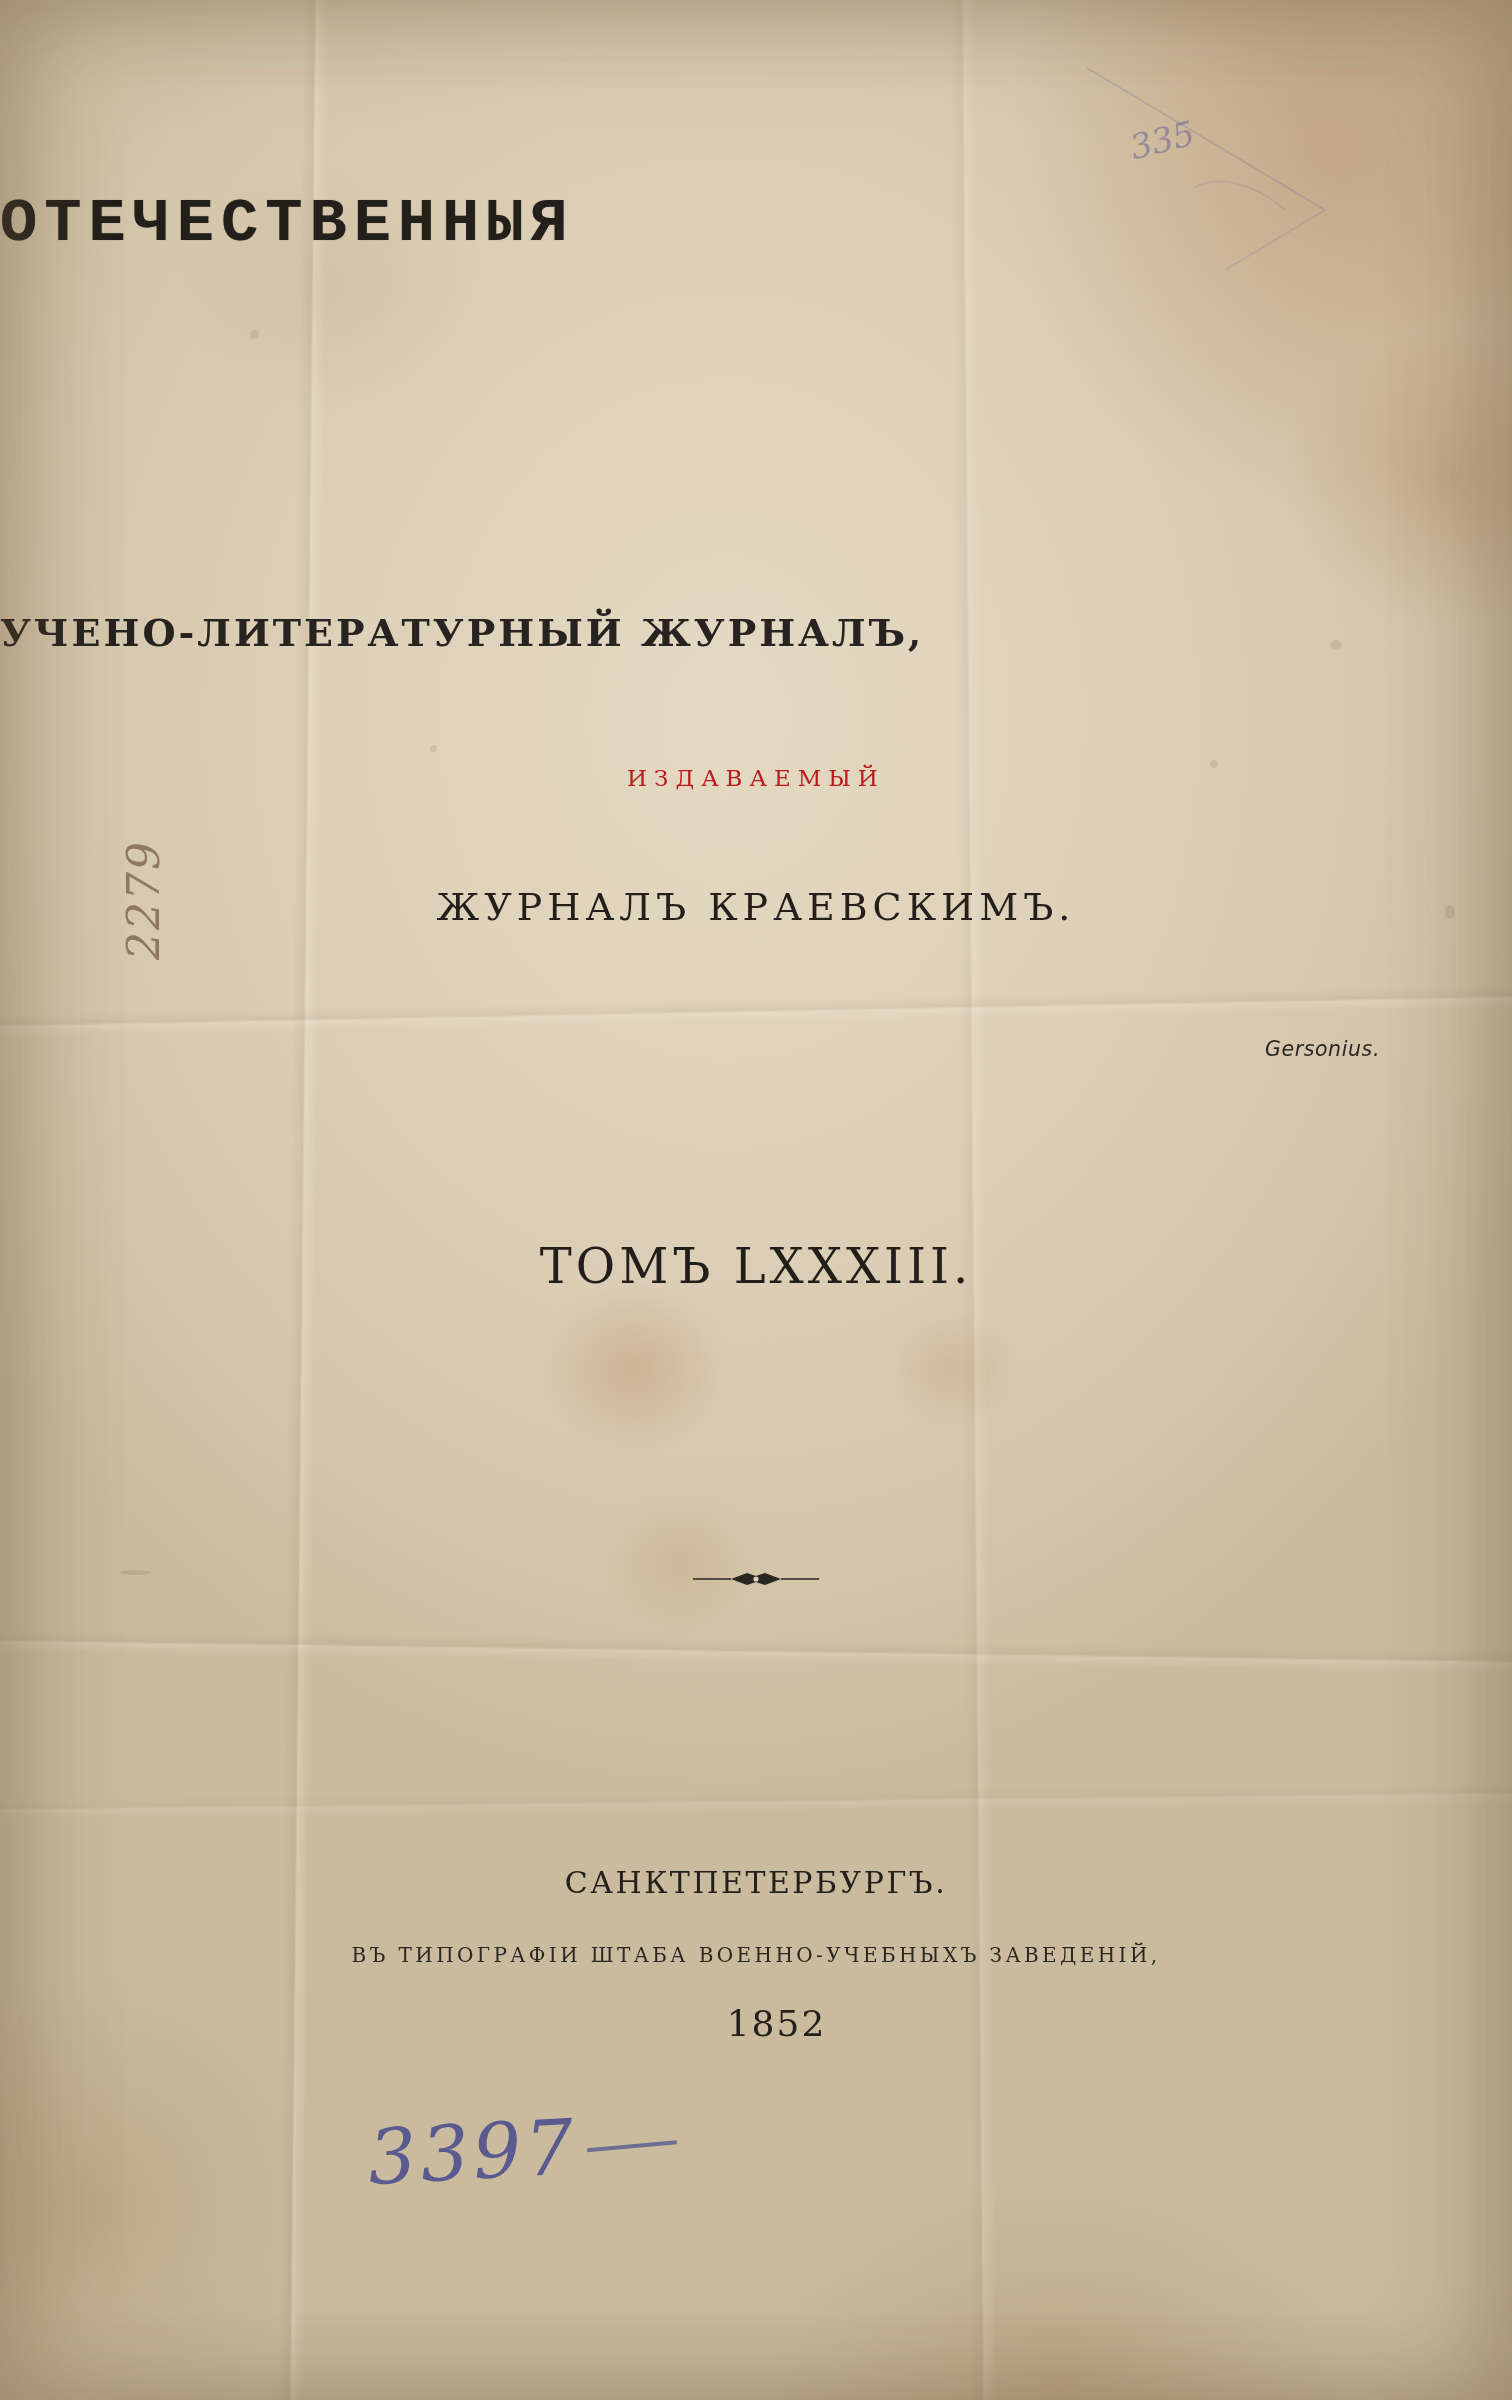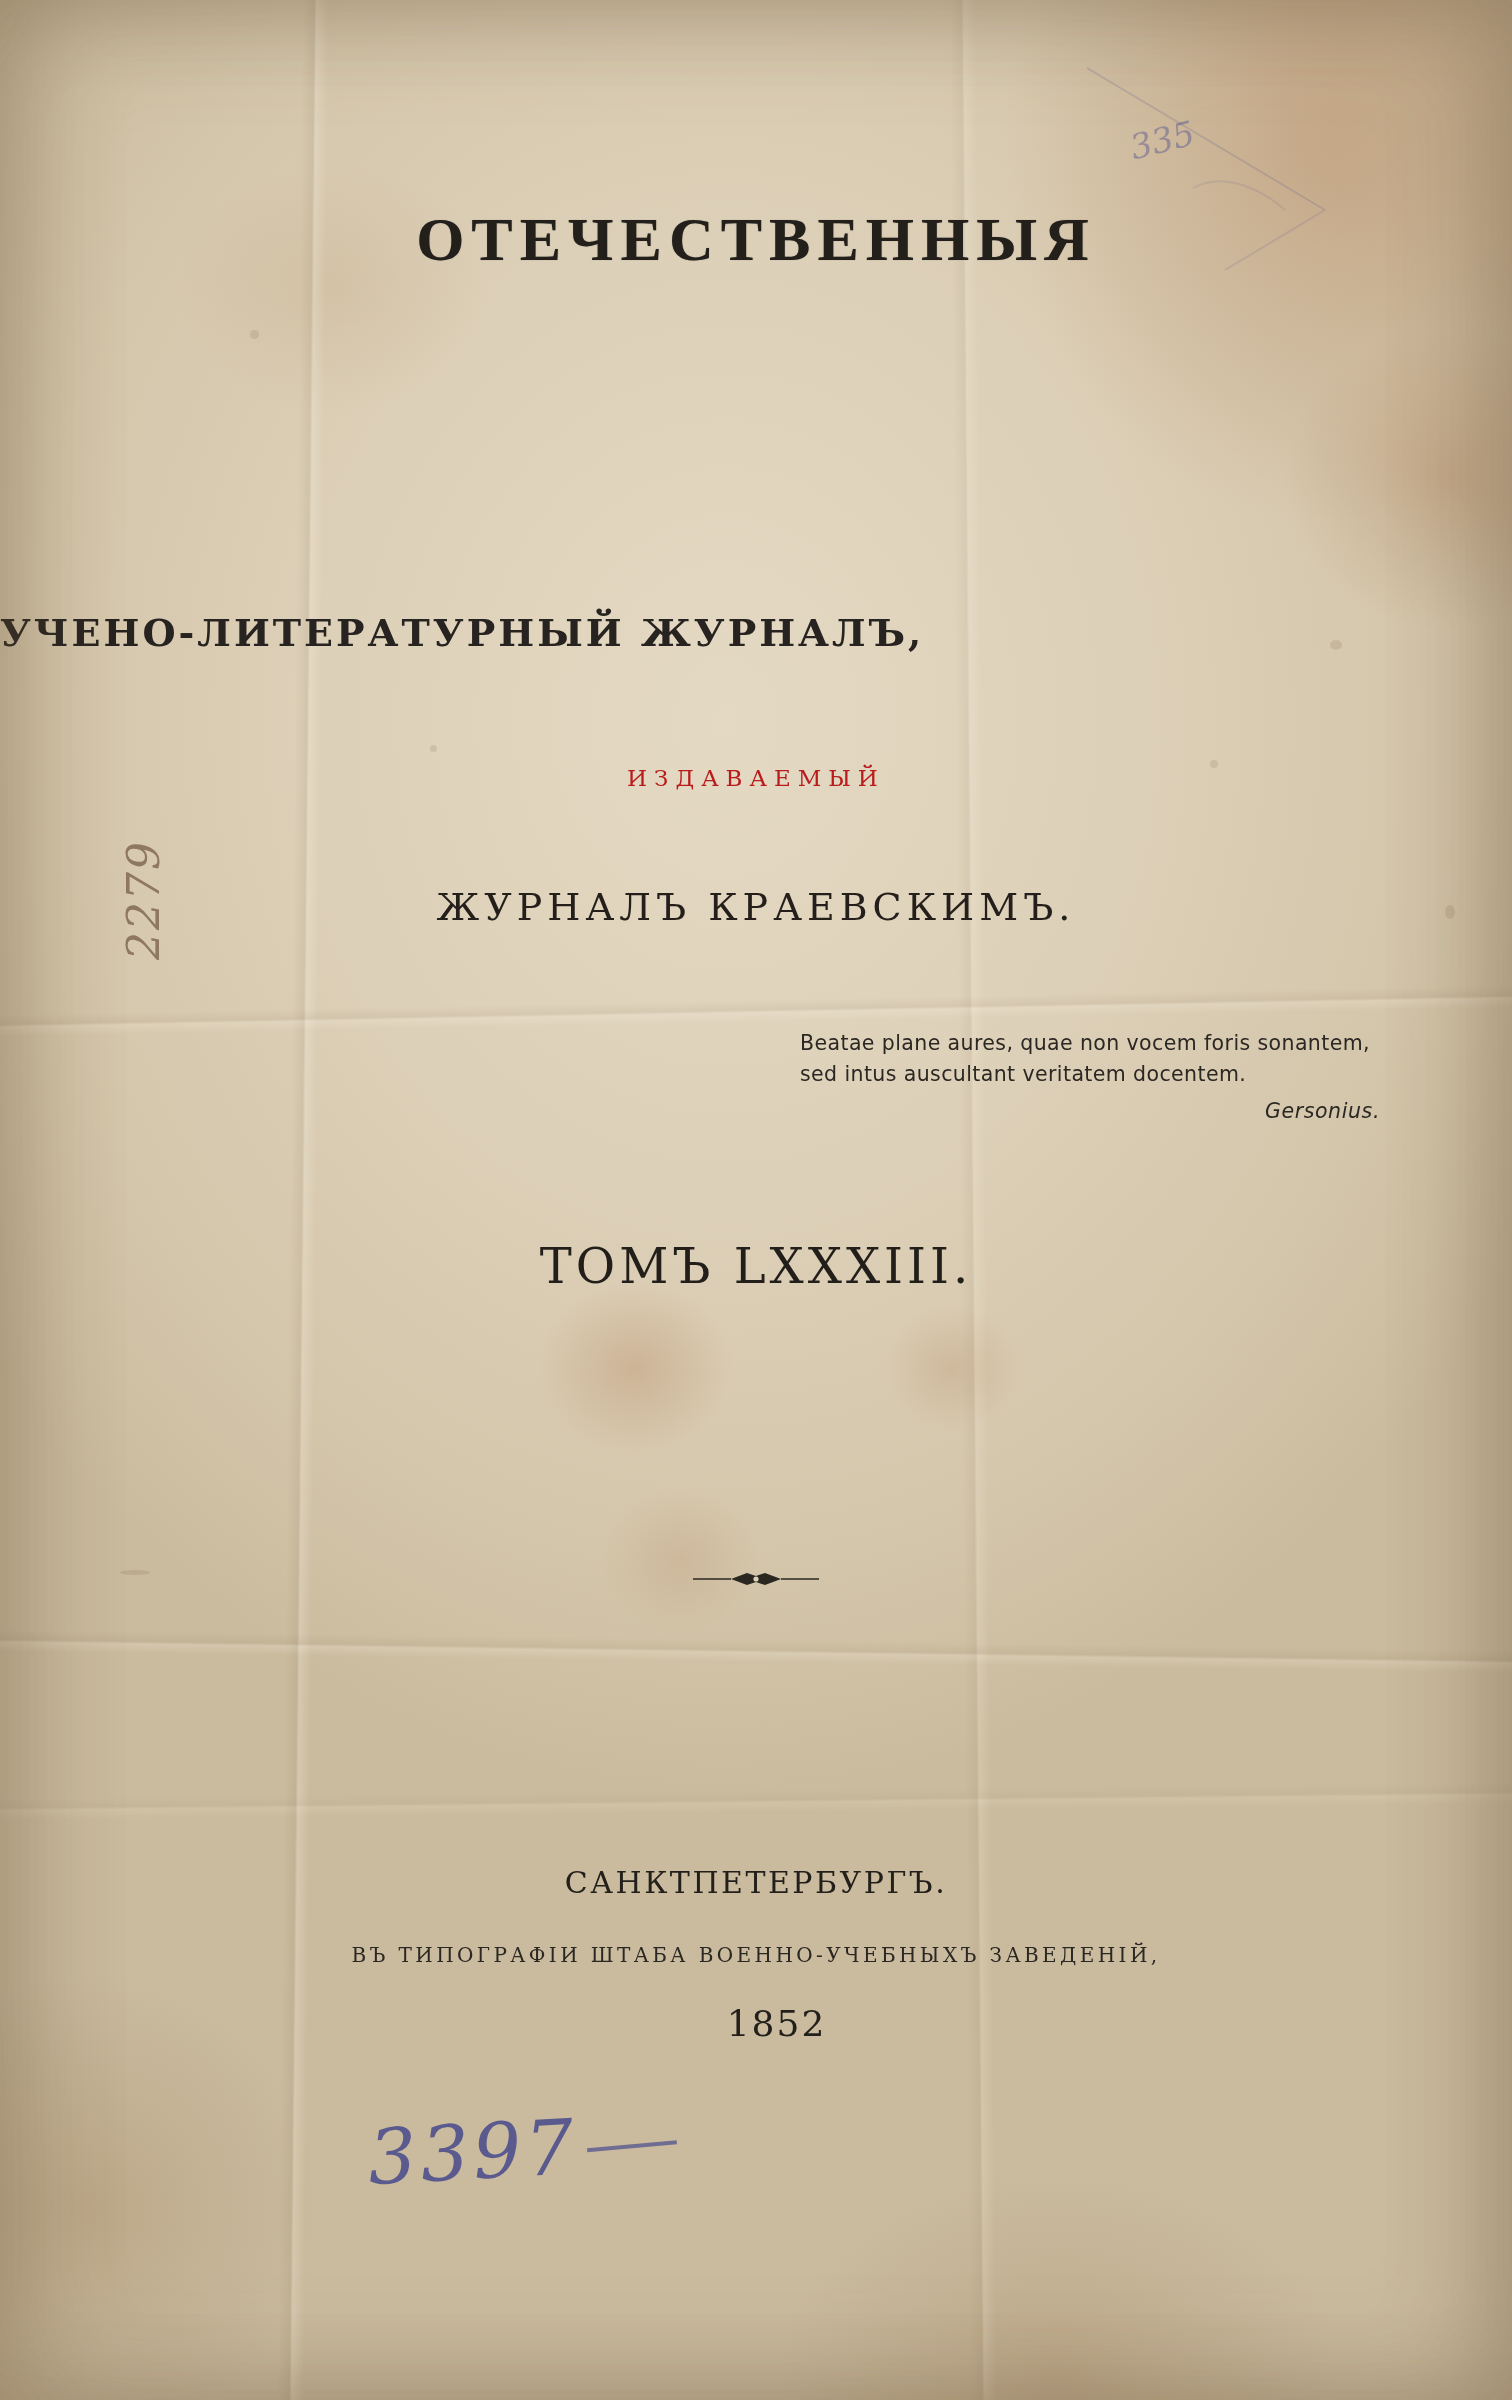--- a/index.html
+++ b/index.html
@@ -69,24 +69,23 @@
 
   
   .content {
     position: absolute;
     inset: 0;
     color: #201c18;
   }
 
   .line-title-1 {
     position: absolute;
-    top: 204px;
-    left: 0; right: 0;
-    text-align: center;
-    font-family: Liberation Serif, serif;
+    top: 188px;
+    left: 0; right: 0;
+    font-family: Liberation Mono, monospace;
     font-weight: 700;
     font-size: 62px;
     letter-spacing: 7px;
     color: #23201c;
     text-shadow: 0 0 1px rgba(40,34,28,0.4);
   }
   .line-title-2 {
     position: absolute;
     top: 375px;
     left: 0; right: 0;
@@ -287,21 +286,20 @@
   <div class="fiber" style="left:120px; top:1570px; width:30px; height:5px;"></div>
 
   <div class="content">
 
     <div class="line-title-1">ОТЕЧЕСТВЕННЫЯ</div>
     <div class="line-subtitle">УЧЕНО-ЛИТЕРАТУРНЫЙ ЖУРНАЛЪ,</div>
     <div class="line-izdavaemyy">ИЗДАВАЕМЫЙ</div>
     <div class="line-editor">ЖУРНАЛЪ КРАЕВСКИМЪ.</div>
 
     <div class="epigraph">
-      <span>Beatae plane aures, quae non vocem foris sonantem, sed intus auscultant veritatem docentem.</span>
       <span class="src">Gersonius.</span>
     </div>
 
     <div class="line-volume">ТОМЪ LXXXIII.</div>
 
     <div class="ornament">
       <svg width="130" height="18" viewBox="0 0 130 18">
         <path d="M2 9 L40 9" stroke="#2a2620" stroke-width="1.6" fill="none"></path>
         <path d="M90 9 L128 9" stroke="#2a2620" stroke-width="1.6" fill="none"></path>
         <path d="M40 9 L56 3 L74 9 L56 15 Z" fill="#2a2620"></path>

